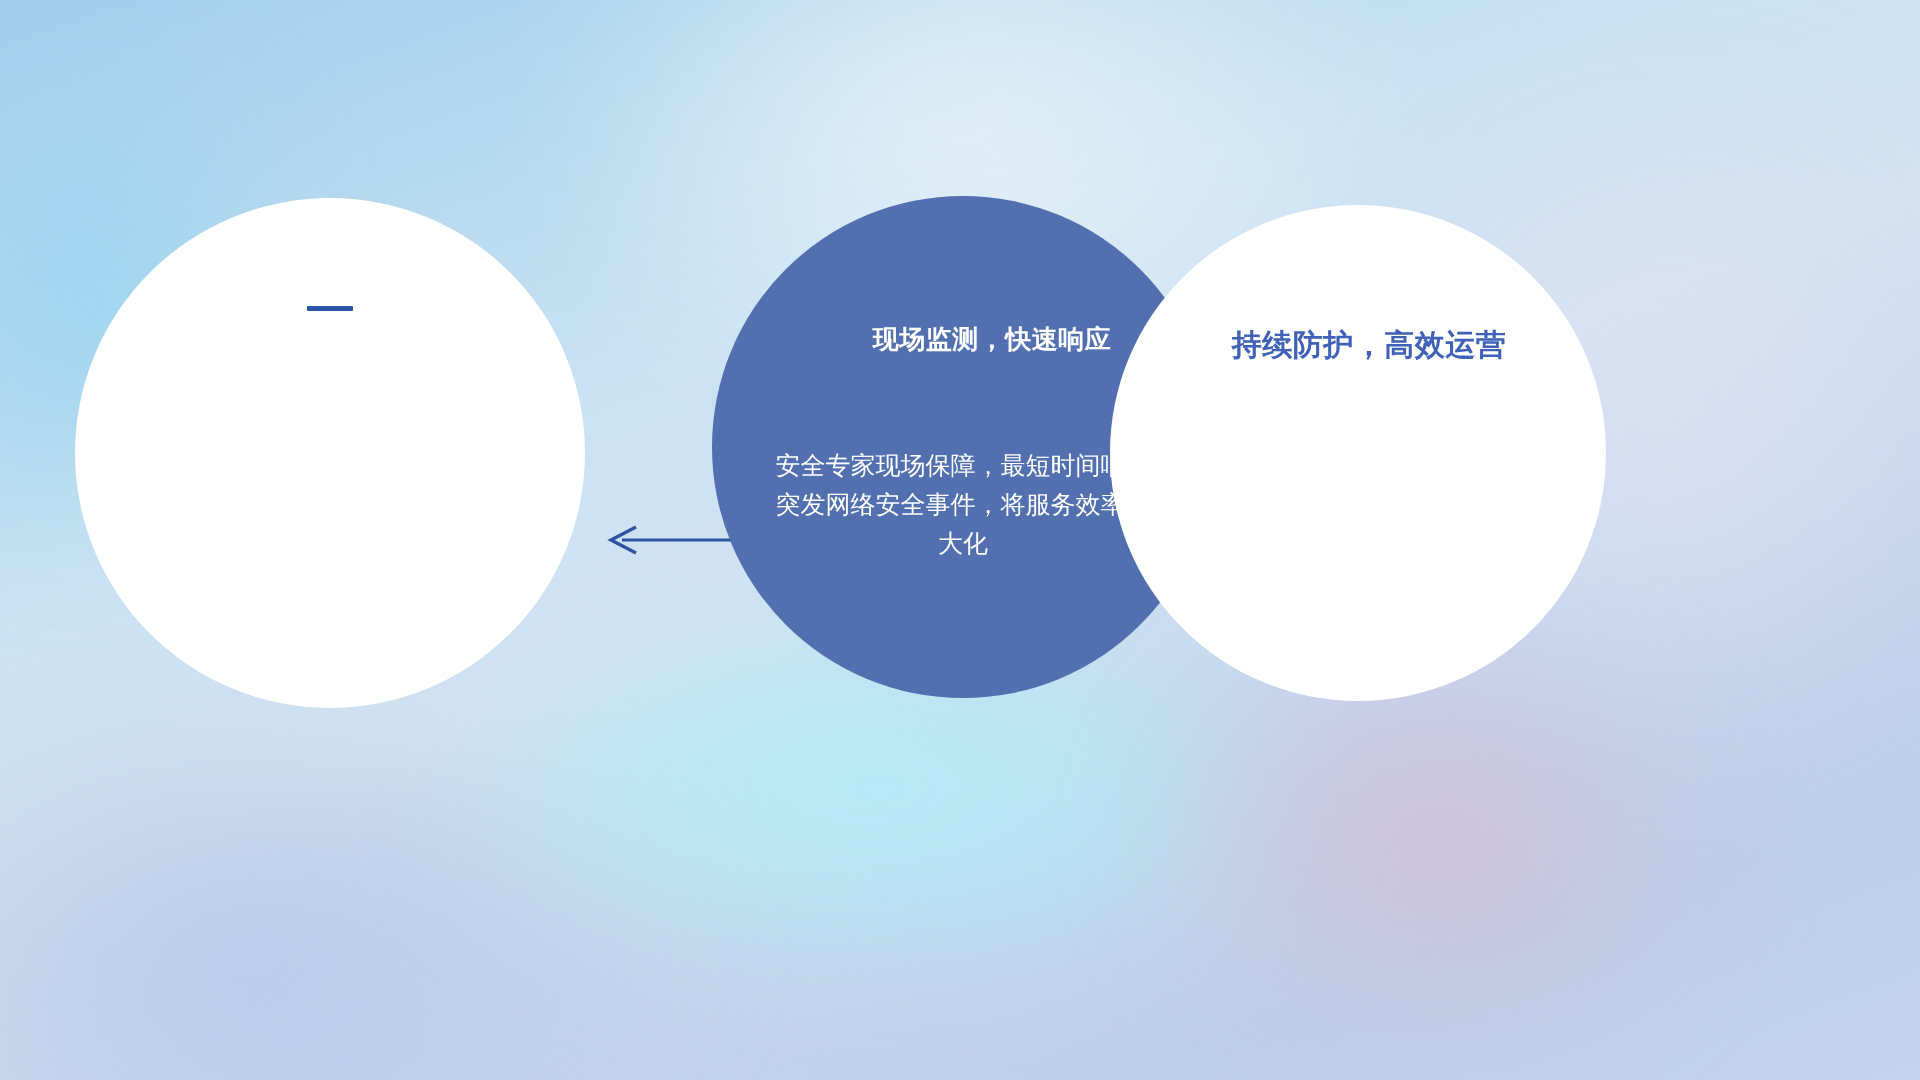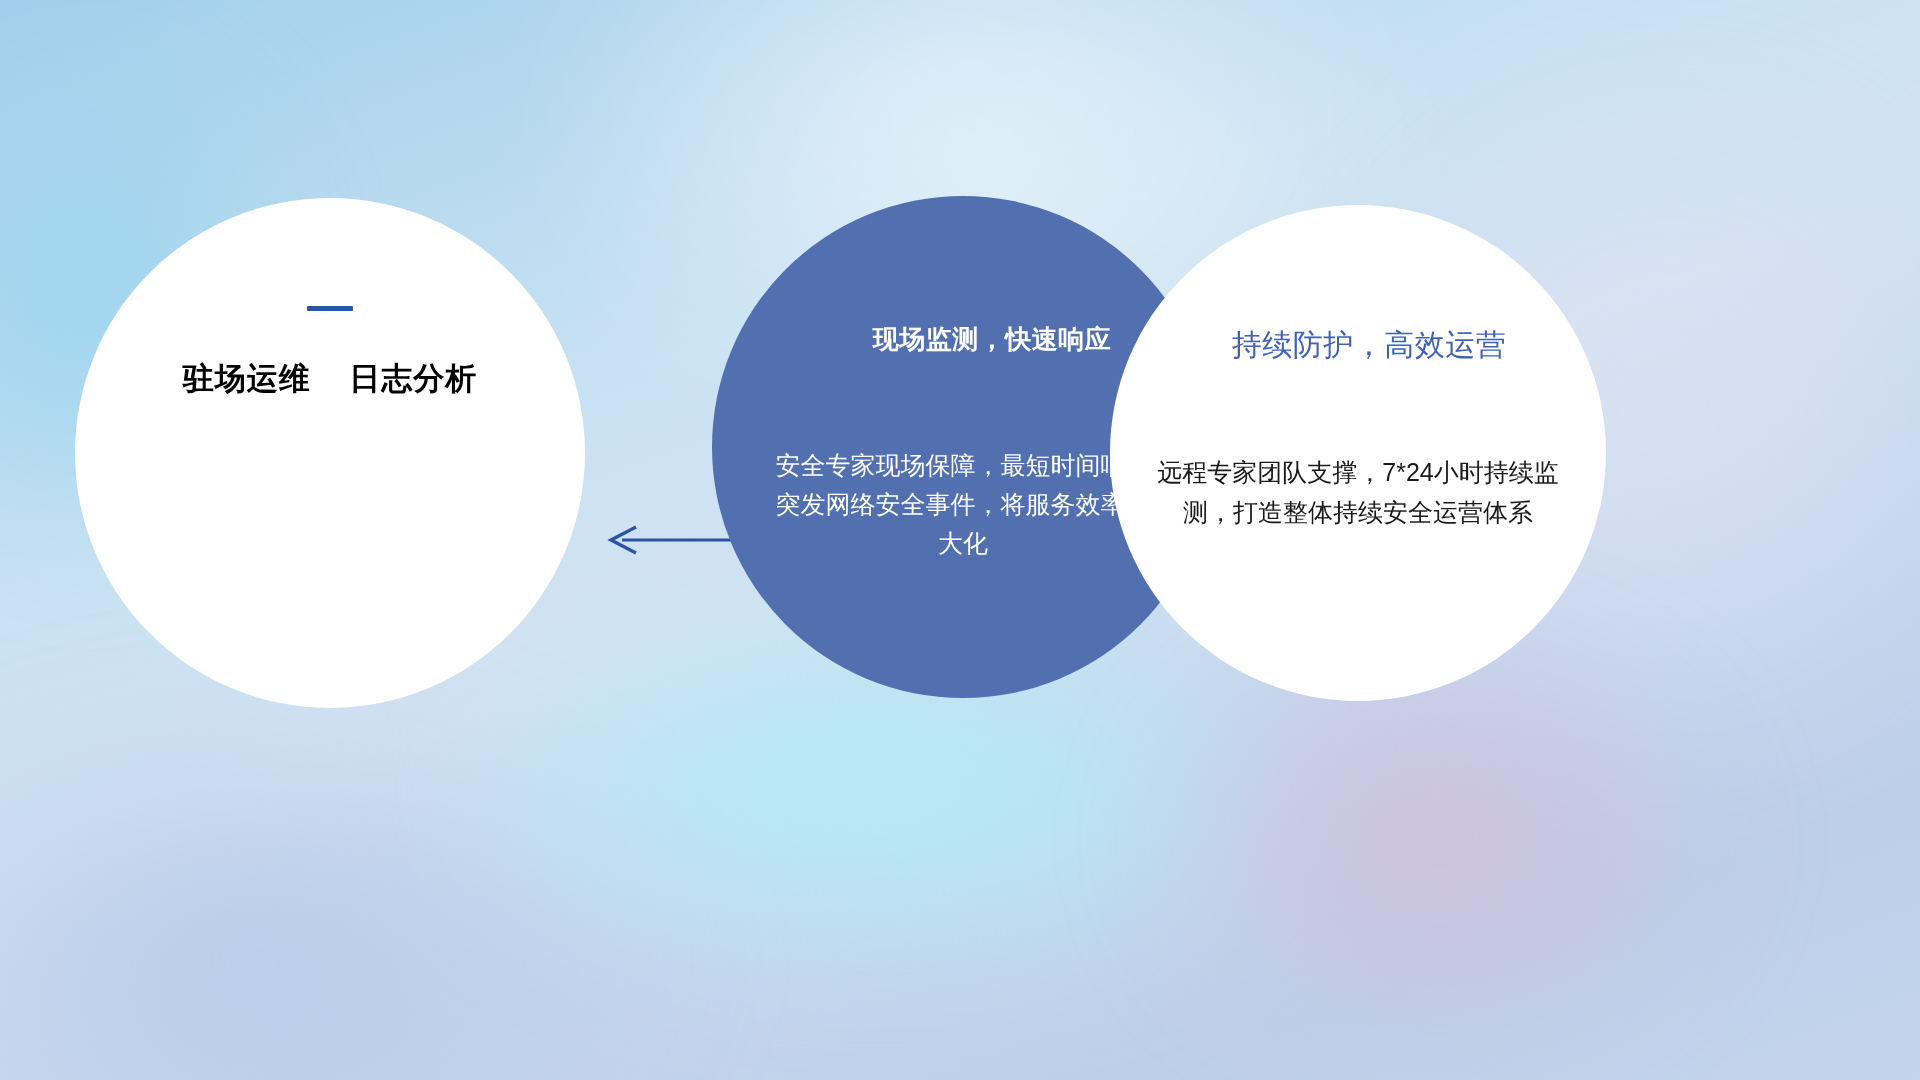--- a/index.html
+++ b/index.html
@@ -145,21 +145,21 @@
     line-height: 1.55;
     text-align: center;
   }
 
   
   .right-title {
     position: absolute;
     left: 0; right: 0;
     top: 120px;
     font-size: 30px;
-    font-weight: normal;
+    font-weight: bold;
     color: #3f62b8;
     letter-spacing: 0.5px;
     padding-left: 22px;
     box-sizing: border-box;
   }
   .right-body {
     position: absolute;
     left: 28px;
     width: 440px;
     top: 248px;
@@ -193,27 +193,25 @@
   <div class="glow glow-pink"></div>
 
   <svg id="arrow" viewBox="0 0 275 60">
     <line x1="275" y1="30" x2="22" y2="30" stroke="#2b55a4" stroke-width="3.2"></line>
     <polyline points="36,17 11,30 36,43" fill="none" stroke="#2b55a4" stroke-width="3.4" stroke-linejoin="miter" stroke-linecap="butt"></polyline>
   </svg>
 
   <div class="circle" id="circle-left">
     <div class="left-inner">
       <div class="dash"></div>
-      <div class="left-line">驻场运维    日志分析</div>
     </div>
   </div>
 
   <div class="circle" id="circle-mid">
     <div class="mid-title">现场监测，快速响应</div>
     <div class="mid-body">安全专家现场保障，最短时间响应突发网络安全事件，将服务效率最大化</div>
   </div>
 
   <div class="circle" id="circle-right">
     <div class="right-title">持续防护，高效运营</div>
-    <div class="right-body">远程专家团队支撑，7*24小时持续监测，打造整体持续安全运营体系</div>
   </div>
 
 </div>
 
 </body></html>

